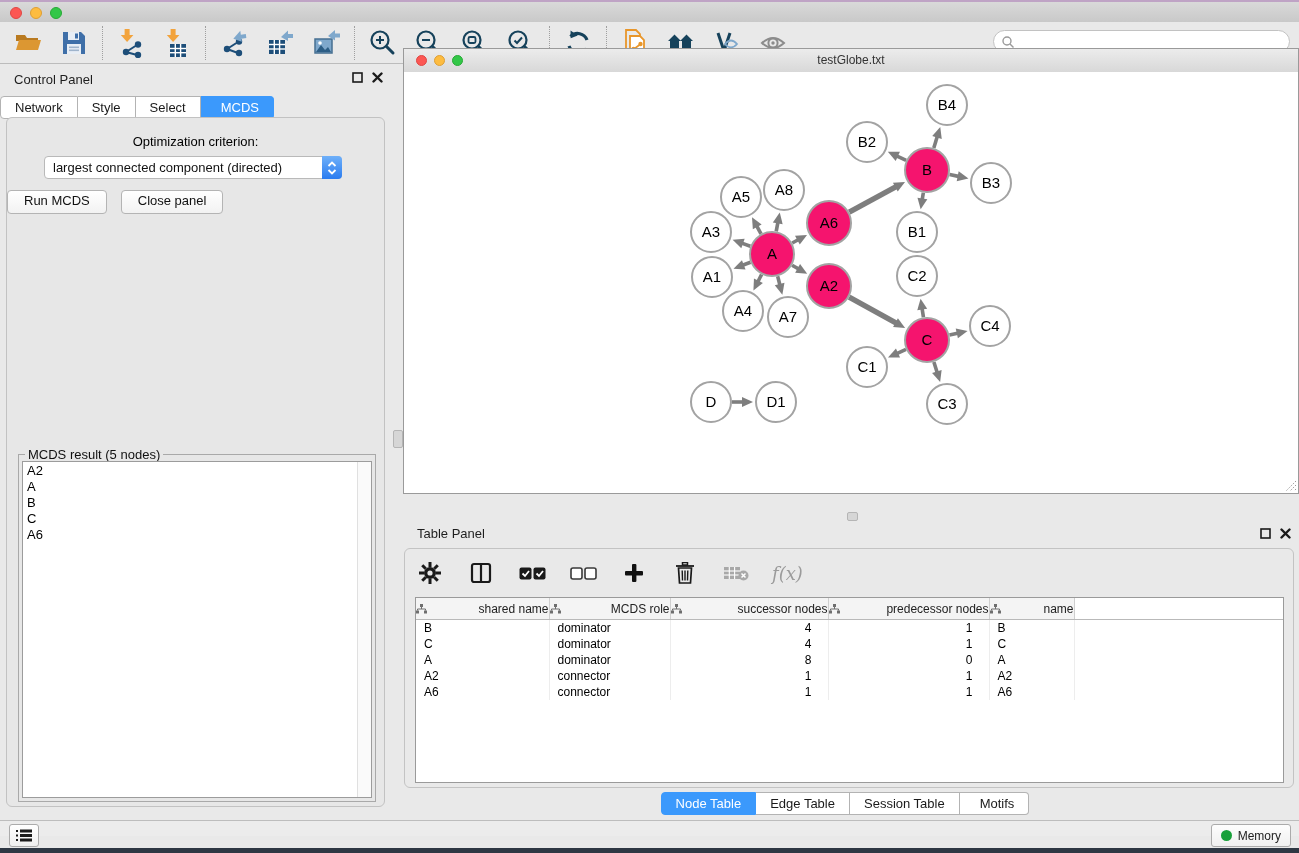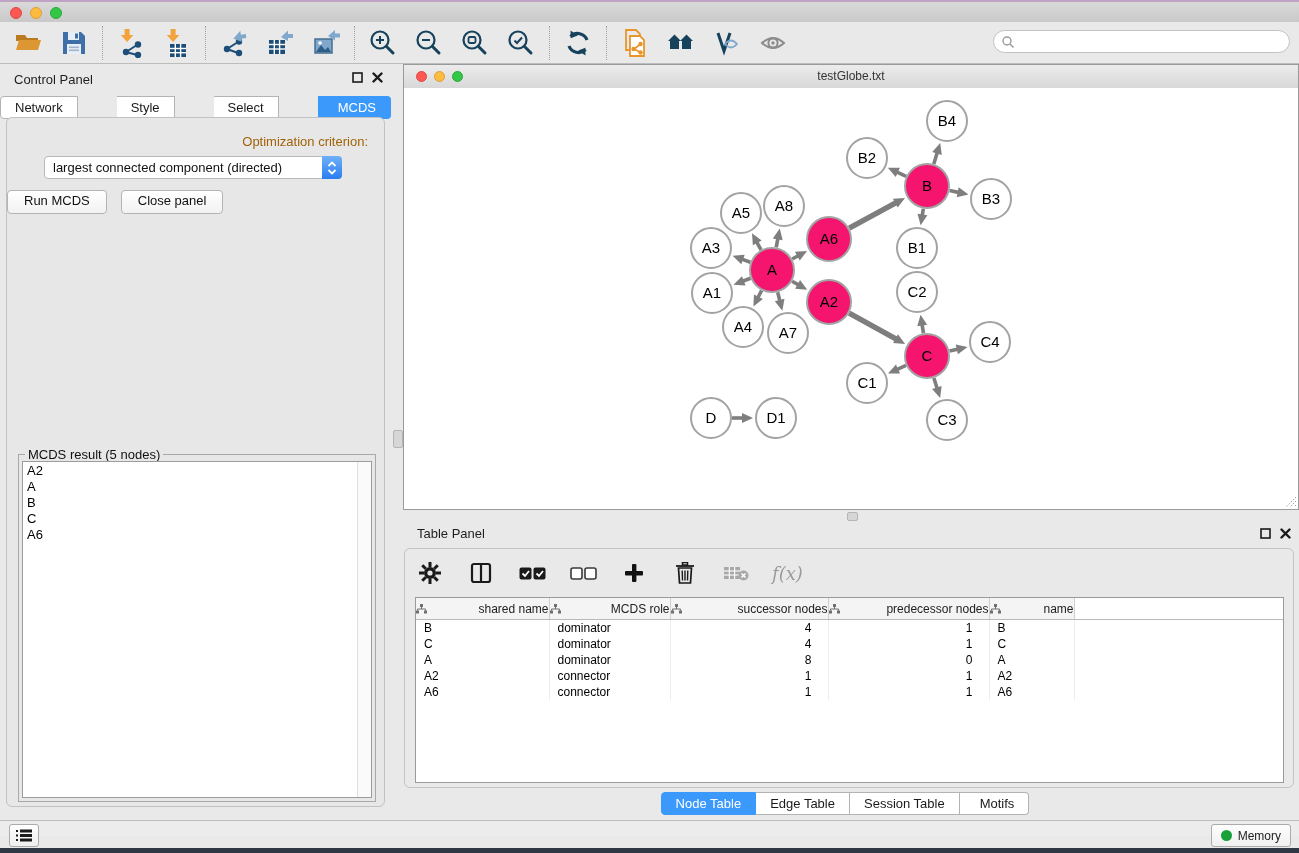--- a/index.html
+++ b/index.html
@@ -21,29 +21,29 @@
   .tbtn{width:30px;height:30px;display:flex;align-items:center;justify-content:center;cursor:default;}
   .searchwrap{position:absolute;right:9px;top:8px;width:297px;height:23px;background:#fff;
     border:1px solid #c2c2c2;border-radius:12px;box-sizing:border-box;display:flex;align-items:center;}
   .searchwrap svg{margin-left:7px;}
   .searchwrap input{border:none;outline:none;background:transparent;flex:1;font-size:12px;height:18px;
     font-family:"Liberation Sans",sans-serif;}
   
   .cpanel{position:absolute;left:0;top:64px;width:391px;height:756px;}
   .cp-head{position:absolute;left:14px;top:8px;font-size:13px;color:#1e1e1e;}
   .winbtns{position:absolute;right:8px;top:8px;display:flex;gap:9px;align-items:center;}
-  .cp-tabs{position:absolute;left:0;top:32px;width:100%;display:flex;justify-content:space-between;}
+  .cp-tabs{position:absolute;left:0;top:32px;width:100%;display:flex;justify-content:flex-start;}
   .tab{height:21px;line-height:21px;padding:0 14px;font-size:13px;background:#fff;
     border:1px solid #b3b3b3;border-left:none;color:#1a1a1a;cursor:default;}
   .tab.first{border-left:1px solid #b3b3b3;border-radius:4px 0 0 4px;}
   .tab.last{border-radius:0 4px 4px 0;padding-left:20px;}
   .tab.sel{background:#3b99fc;border-color:#3b99fc;color:#fff;}
   .cp-body{position:absolute;left:6px;right:6px;top:53px;bottom:13px;background:#E7E7E7;
     border:1px solid #c2c2c2;border-radius:6px;}
-  .optlabel{position:absolute;left:0;right:16px;top:16px;text-align:right;font-size:13px;color:#a16207;}
+  .optlabel{position:absolute;left:0;right:0;top:16px;text-align:center;font-size:13px;color:#000000;}
   .combo{position:absolute;left:37px;right:42px;top:38px;height:23px;background:#fff;
     border:1px solid #b9b9b9;border-radius:4px;font-size:13px;line-height:22px;padding-left:8px;
     box-sizing:border-box;color:#111;}
   .combo .stepper{position:absolute;right:-1px;top:-1px;width:20px;height:23px;border-radius:0 4px 4px 0;
     background:linear-gradient(#6fb0f9,#2a7cf0);display:flex;flex-direction:column;align-items:center;justify-content:center;}
   .cp-buttons{position:absolute;left:0;right:0;top:72px;display:flex;gap:14px;}
   .btn{height:22px;line-height:20px;padding:0 16px;background:linear-gradient(#ffffff,#f2f2f2);
     border:1px solid #b4b4b4;border-radius:4px;font-size:13px;color:#111;cursor:default;}
   .fieldset{position:absolute;left:11px;right:8px;top:336px;bottom:4px;border:1px solid #a9a9a9;}
   .fieldset .legend{position:absolute;left:6px;top:-8px;background:#E7E7E7;padding:0 3px;font-size:13px;color:#111;}
@@ -52,21 +52,21 @@
   .listbox .items div{padding:0 0 0 4px;line-height:16px;color:#000;}
   .listbox .sb{position:absolute;right:0;top:0;bottom:0;width:13px;background:#fafafa;border-left:1px solid #e0e0e0;}
   
   .vsplit{position:absolute;left:391px;top:64px;width:12px;height:756px;}
   .vsplit .grip{position:absolute;left:2px;top:366px;width:8px;height:16px;background:#d6d6d6;
     border:1px solid #b5b5b5;border-radius:2px;}
   .hsplit{position:absolute;left:403px;top:510px;width:896px;height:10px;}
   .hsplit .grip{position:absolute;left:444px;top:2px;width:9px;height:7px;background:#d6d6d6;
     border:1px solid #b5b5b5;border-radius:2px;}
   
-  .netwin{position:absolute;left:403px;top:64px;width:896px;height:446px;
+  .netwin{position:absolute;left:403px;top:48px;width:896px;height:446px;
     border:1px solid #9a9a9a;box-sizing:border-box;background:#fff;}
   .net-titlebar{position:absolute;left:0;top:0;right:0;height:23px;
     background:linear-gradient(#ececec,#d8d8d8);border-bottom:1px solid #aeaeae;}
   .net-titlebar .tl{top:6px;width:11px;height:11px;}
   .net-titlebar .tl.red{left:12px;} .net-titlebar .tl.yel{left:30px;} .net-titlebar .tl.grn{left:48px;}
   .net-titlebar .wtitle{position:absolute;left:0;right:0;top:4px;text-align:center;font-size:12px;color:#333;}
   .canvas{position:absolute;left:0;top:23px;right:0;bottom:0;background:#fff;overflow:hidden;}
   .resize-grip{position:absolute;right:1px;bottom:1px;}
   
   .tpanel{position:absolute;left:391px;top:520px;width:908px;height:300px;}

